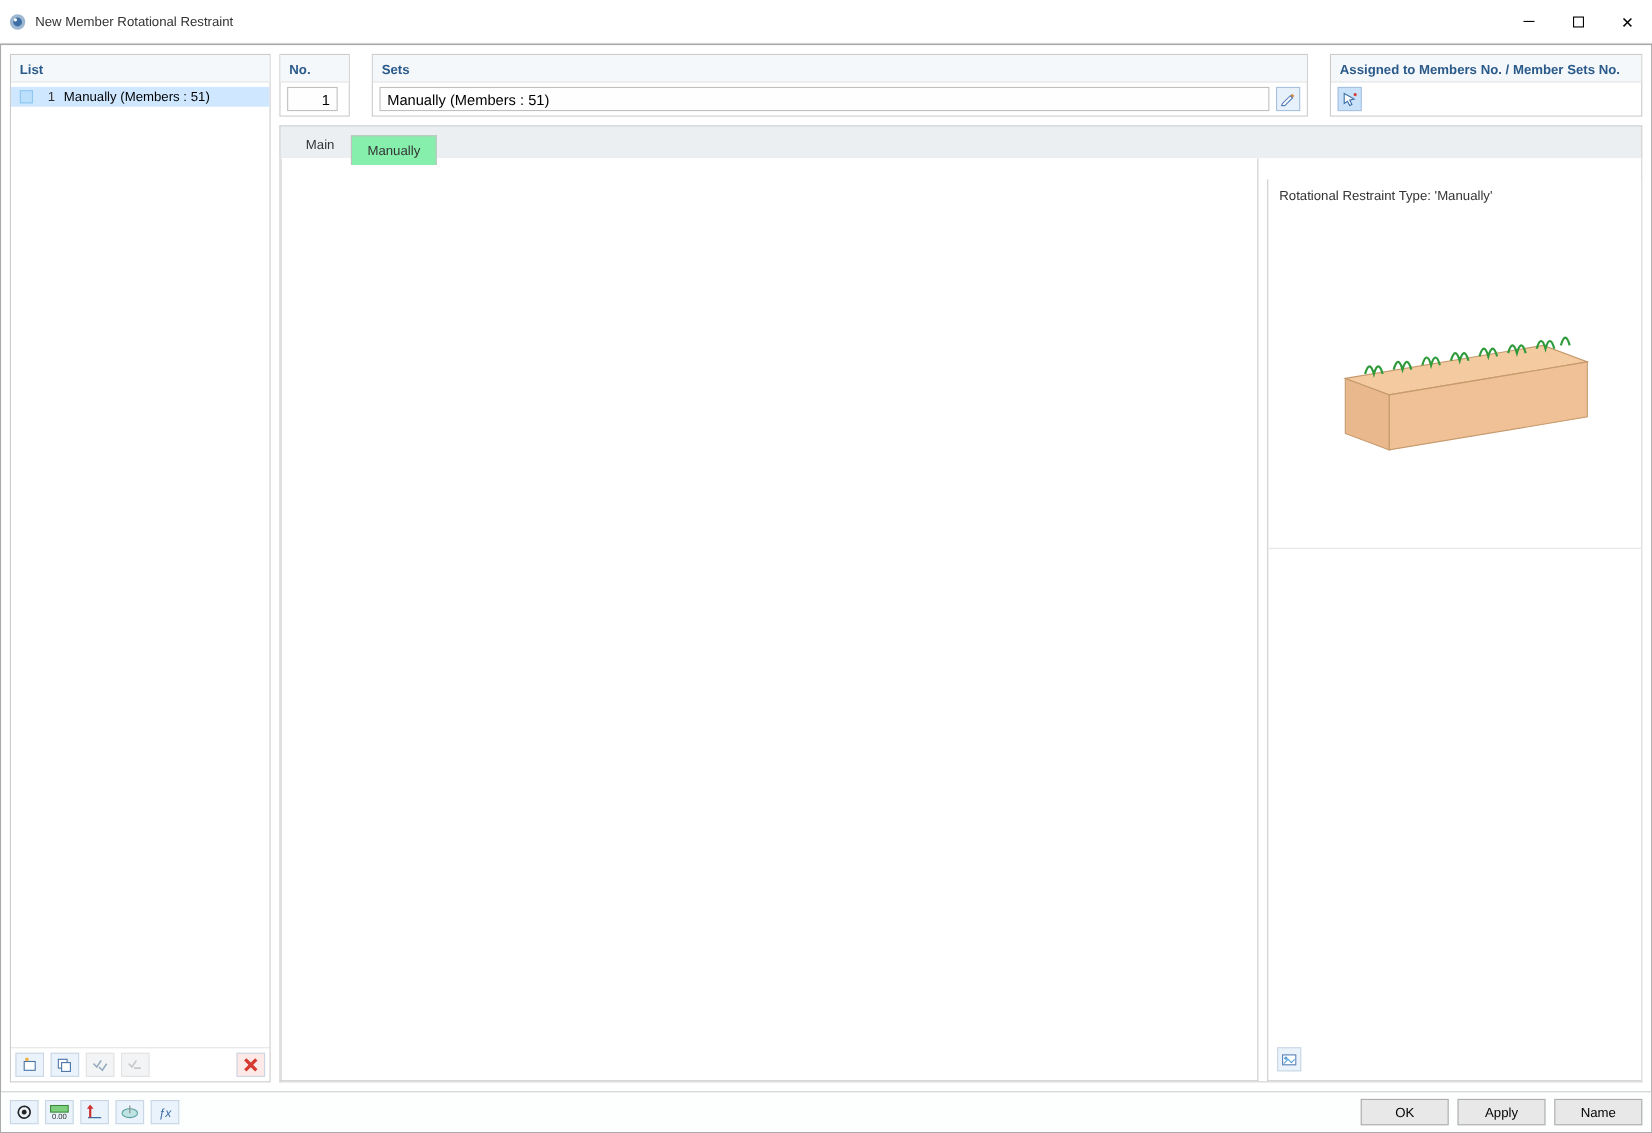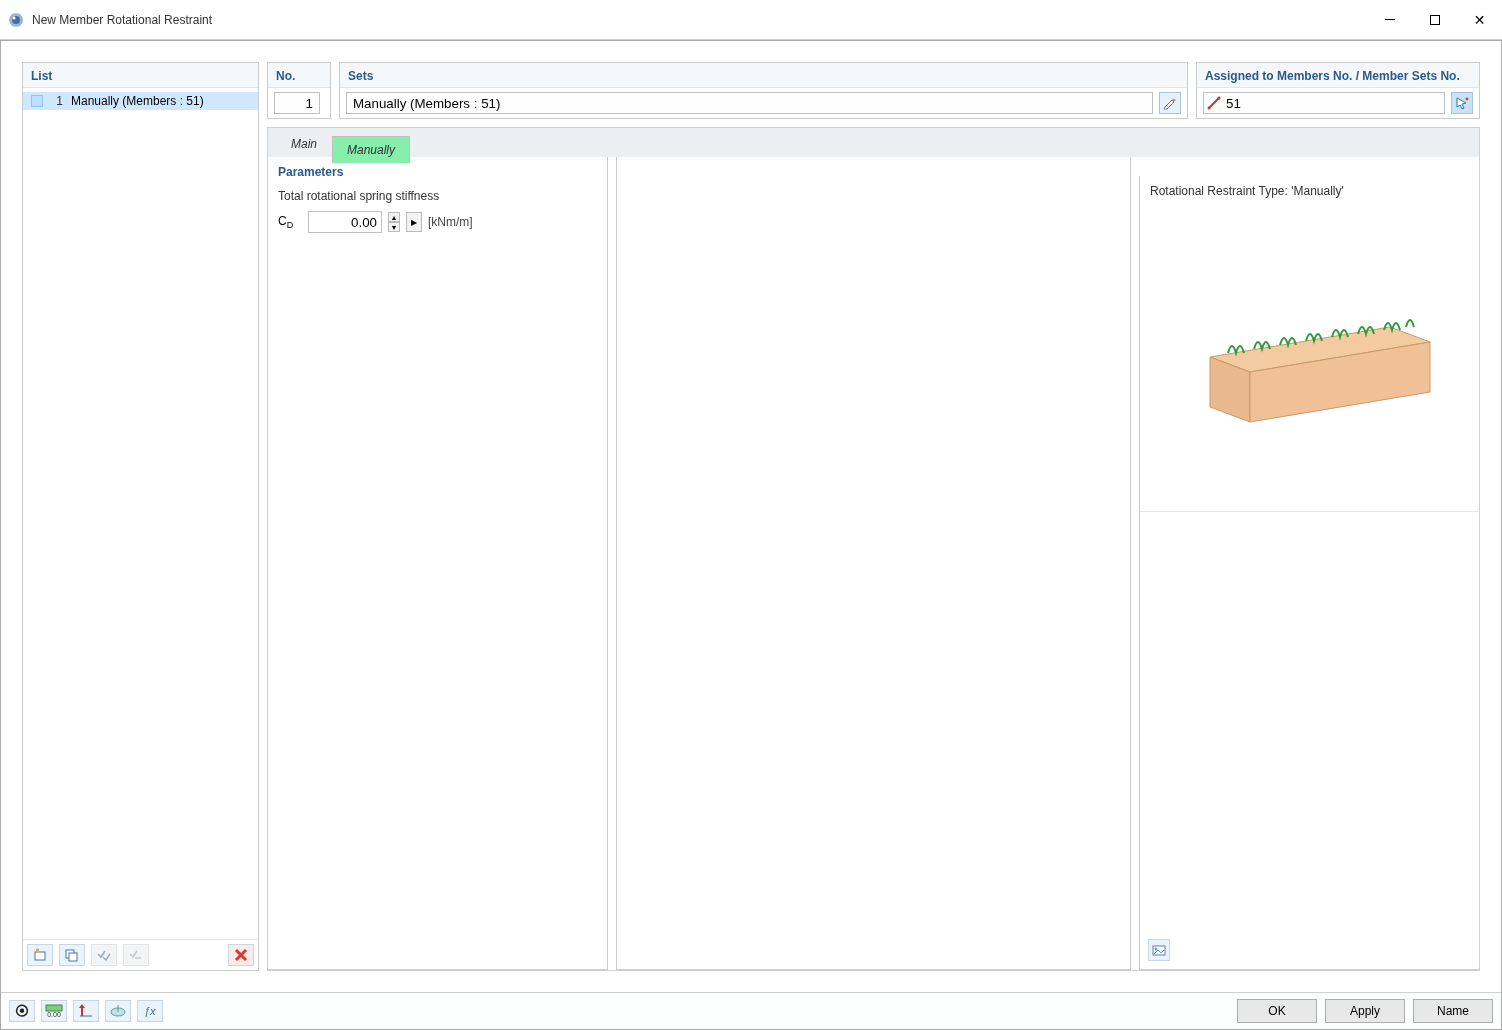--- a/index.html
+++ b/index.html
@@ -8,56 +8,56 @@
   .titlebar { height: 40px; display: flex; align-items: center; padding: 0 0 0 8px; border-bottom: 1px solid #d0d0d0; }
   .titlebar .appicon { width:16px; height:16px; margin-right:8px; }
   .titlebar .title { flex: 1; color: #333; }
   .titlebar .ctrl { width: 45px; height: 29px; display:flex; align-items:center; justify-content:center; cursor:pointer; }
   .minline { width:10px; height:1px; background:#000; }
   .maxbox  { width:10px; height:10px; border:1px solid #000; }
   .xmark   { font-size:14px; line-height:1; }
 
   
   .outer { flex:1; display:flex; flex-direction:column; border:1px solid #aaa; margin:0 0 0 0;}
-  .grid-main { display:flex; flex:1; min-height:0; padding:21px; gap:8px;justify-content:flex-end; }
+  .grid-main { display:flex; flex:1; min-height:0; padding:8px; gap:8px;justify-content:flex-end; }
   .left-col { width:237px; display:flex; flex-direction:column; }
   .panel { border:1px solid #ccc; background:#fff; display:flex; flex-direction:column; }
   .panel-header { color:#2a5a8a; font-weight:600; padding:6px 8px 4px; border-bottom:1px solid #e5e5e5; background:#f5f8fb; }
   .list-body { flex:1; overflow:auto; padding:4px 0; }
   .list-item { display:flex; align-items:center; gap:8px; padding:2px 8px; cursor:pointer;}
   .list-item.selected { background:#cfe8ff; }
   .li-sq { width:12px; height:12px; background:#bcdffb; border:1px solid #8cc7f0; }
   .li-num { width:12px; text-align:right; color:#333;}
   .left-toolbar { display:flex; gap:6px; padding:4px; border-top:1px solid #e5e5e5;}
   .icon-btn { width:26px; height:22px; border:1px solid #c9d6e4; background:#eaf3fb; display:flex; align-items:center; justify-content:center; cursor:pointer; position:relative;}
   .icon-btn.plain { background:#eef0f2; border-color:#d8d8d8; }
   .icon-btn.red { background:#fce9e8;}
   .spacer { flex:1; }
   .disabled { opacity:0.7; }
 
   
   .right-col { flex:1; display:flex; flex-direction:column; min-width:0; }
-  .top-row { display:flex; gap:8px; }
+  .top-row { display:flex; gap:20px; }
   .fld-group { display:flex; flex-direction:column; border:1px solid #ccc; }
   .fld-label { color:#2a5a8a; font-weight:600; padding:6px 8px 4px; background:#f5f8fb; border-bottom:1px solid #e5e5e5;}
   .fld-body { display:flex; align-items:center; gap:6px; padding:4px 6px;}
   .fld-body input[type=text] { height:22px; border:1px solid #c0c0c0; padding:0 6px; background:#fefefe;}
   .num-input { text-align:right; width:46px;}
   .name-input { flex:1 }
   .btn-icon { width:22px; height:22px; border:1px solid #a8c1de; background:#e6f1fb; display:flex;align-items:center;justify-content:center;cursor:pointer;}
   .btn-icon.highlight { background:#c9e2f9;}
   .fld-no { width:64px;}
   .fld-name { flex:1;}
   .fld-assigned { width:284px;}
   .assigned-input { flex:1; padding-left:22px !important;}
   .assigned-wrap { position:relative; flex:1; display:flex;}
   .assigned-icon { position:absolute; left:4px; top:4px; width:14px; height:14px;}
 
   
-  .tab-strip { display:flex; align-items:flex-end; margin-top:8px; background:#eceff1; border:1px solid #d0d0d0; border-bottom:none; padding-left:8px; height:30px;font-style:italic;}
+  .tab-strip { display:flex; align-items:flex-end; margin-top:8px; background:#eceff1; border:1px solid #d0d0d0; border-bottom:none; padding-left:8px; height:30px;}
   .tab { padding:6px 14px; border:1px solid transparent; border-bottom:none; cursor:pointer; color:#333;}
   .tab.active { background:#86efac; border-color:#c0c0c0; position:relative; top:6px;}
   .tab-bodies { flex:1; display:flex; gap:8px; border:1px solid #d0d0d0; border-top:none; padding:0; background:#fff; min-height:0;}
   .tab-body { display:flex; flex:1; gap:8px; padding:0; min-height:0;}
   .col-panel { border:1px solid #ccc; background:#fff; display:flex; flex-direction:column;}
   .col-a { width:340px;}
   .col-b { flex:1;}
   .col-c { width:340px;margin-top:19px;}
   .sec-header { color:#2a5a8a; font-weight:600; padding:8px 10px 4px;}
   .params { padding:6px 10px; display:flex; flex-direction:column; gap:8px;}
@@ -174,65 +174,39 @@
                   <line x1="9" y1="4" x2="11" y2="6" stroke="#5a7fb8"></line>
                   <path d="M10 3 L12 5" stroke="#d08a3a" stroke-width="2"></path>
                 </svg>
             </div>
           </div>
         </div>
 
         <div class="fld-group fld-assigned">
           <div class="fld-label">Assigned to Members No. / Member Sets No.</div>
           <div class="fld-body">
-            <div class="assigned-wrap">
-              <span class="assigned-icon">
-                <svg width="14" height="14">
-                    <line x1="2" y1="12" x2="12" y2="2" stroke="#cc3030" stroke-width="2"></line>
-                    <circle cx="2" cy="12" r="1.5" fill="#cc3030"></circle>
-                    <circle cx="12" cy="2" r="1.5" fill="#cc3030"></circle>
-                  </svg>
-              </span>
-              <input type="text" class="assigned-input" style="width: 100%;" value="51">
-            </div>
             <div class="btn-icon highlight">
               <svg width="14" height="14">
                   <path d="M2 2 L11 7 L7 8 L9 12 L7 13 L5 9 L2 11 Z" fill="#fff" stroke="#3d6fa5"></path>
                   <line x1="11" y1="2" x2="13" y2="4" stroke="#d43a2f" stroke-width="1.5"></line>
                   <line x1="13" y1="2" x2="11" y2="4" stroke="#d43a2f" stroke-width="1.5"></line>
                 </svg>
             </div>
           </div>
         </div>
       </div>
 
       <div class="tab-strip">
         <div class="tab">Main</div>
         <div class="tab active">Manually</div>
       </div>
 
       <div class="tab-bodies">
         <div class="tab-body">
 
-          <div class="col-panel col-a" style="border-top:none;border-left:none;">
-            <div class="sec-header">Parameters</div>
-            <div class="params">
-              <div style="color:#333;">Total rotational spring stiffness</div>
-              <div class="param-row">
-                <span class="sym"><span>C</span><span class="sub">D</span></span>
-                <input type="text" class="spin-input" value="0.00" style="">
-                <div class="spin-btns">
-                  <div>▲</div>
-                  <div>▼</div>
-                </div>
-                <div class="play-btn">▶</div>
-                <span class="unit">[kNm/m]</span>
-              </div>
-            </div>
-          </div>
 
           <div class="col-panel col-b" style="border-top:none;"></div>
 
           <div class="col-panel col-c" style="border-top:none;border-right:none;">
             <div class="rr-header">Rotational Restraint Type: 'Manually'</div>
             <div class="illus-wrap">
               <svg width="260" height="200" viewBox="0 0 260 200">
 
                 <polygon points="30,100 210,70 250,85 70,115" fill="#f4caa0" stroke="#c59a6d"></polygon>
                 <polygon points="30,100 70,115 70,165 30,150" fill="#e9b98d" stroke="#c59a6d"></polygon>

